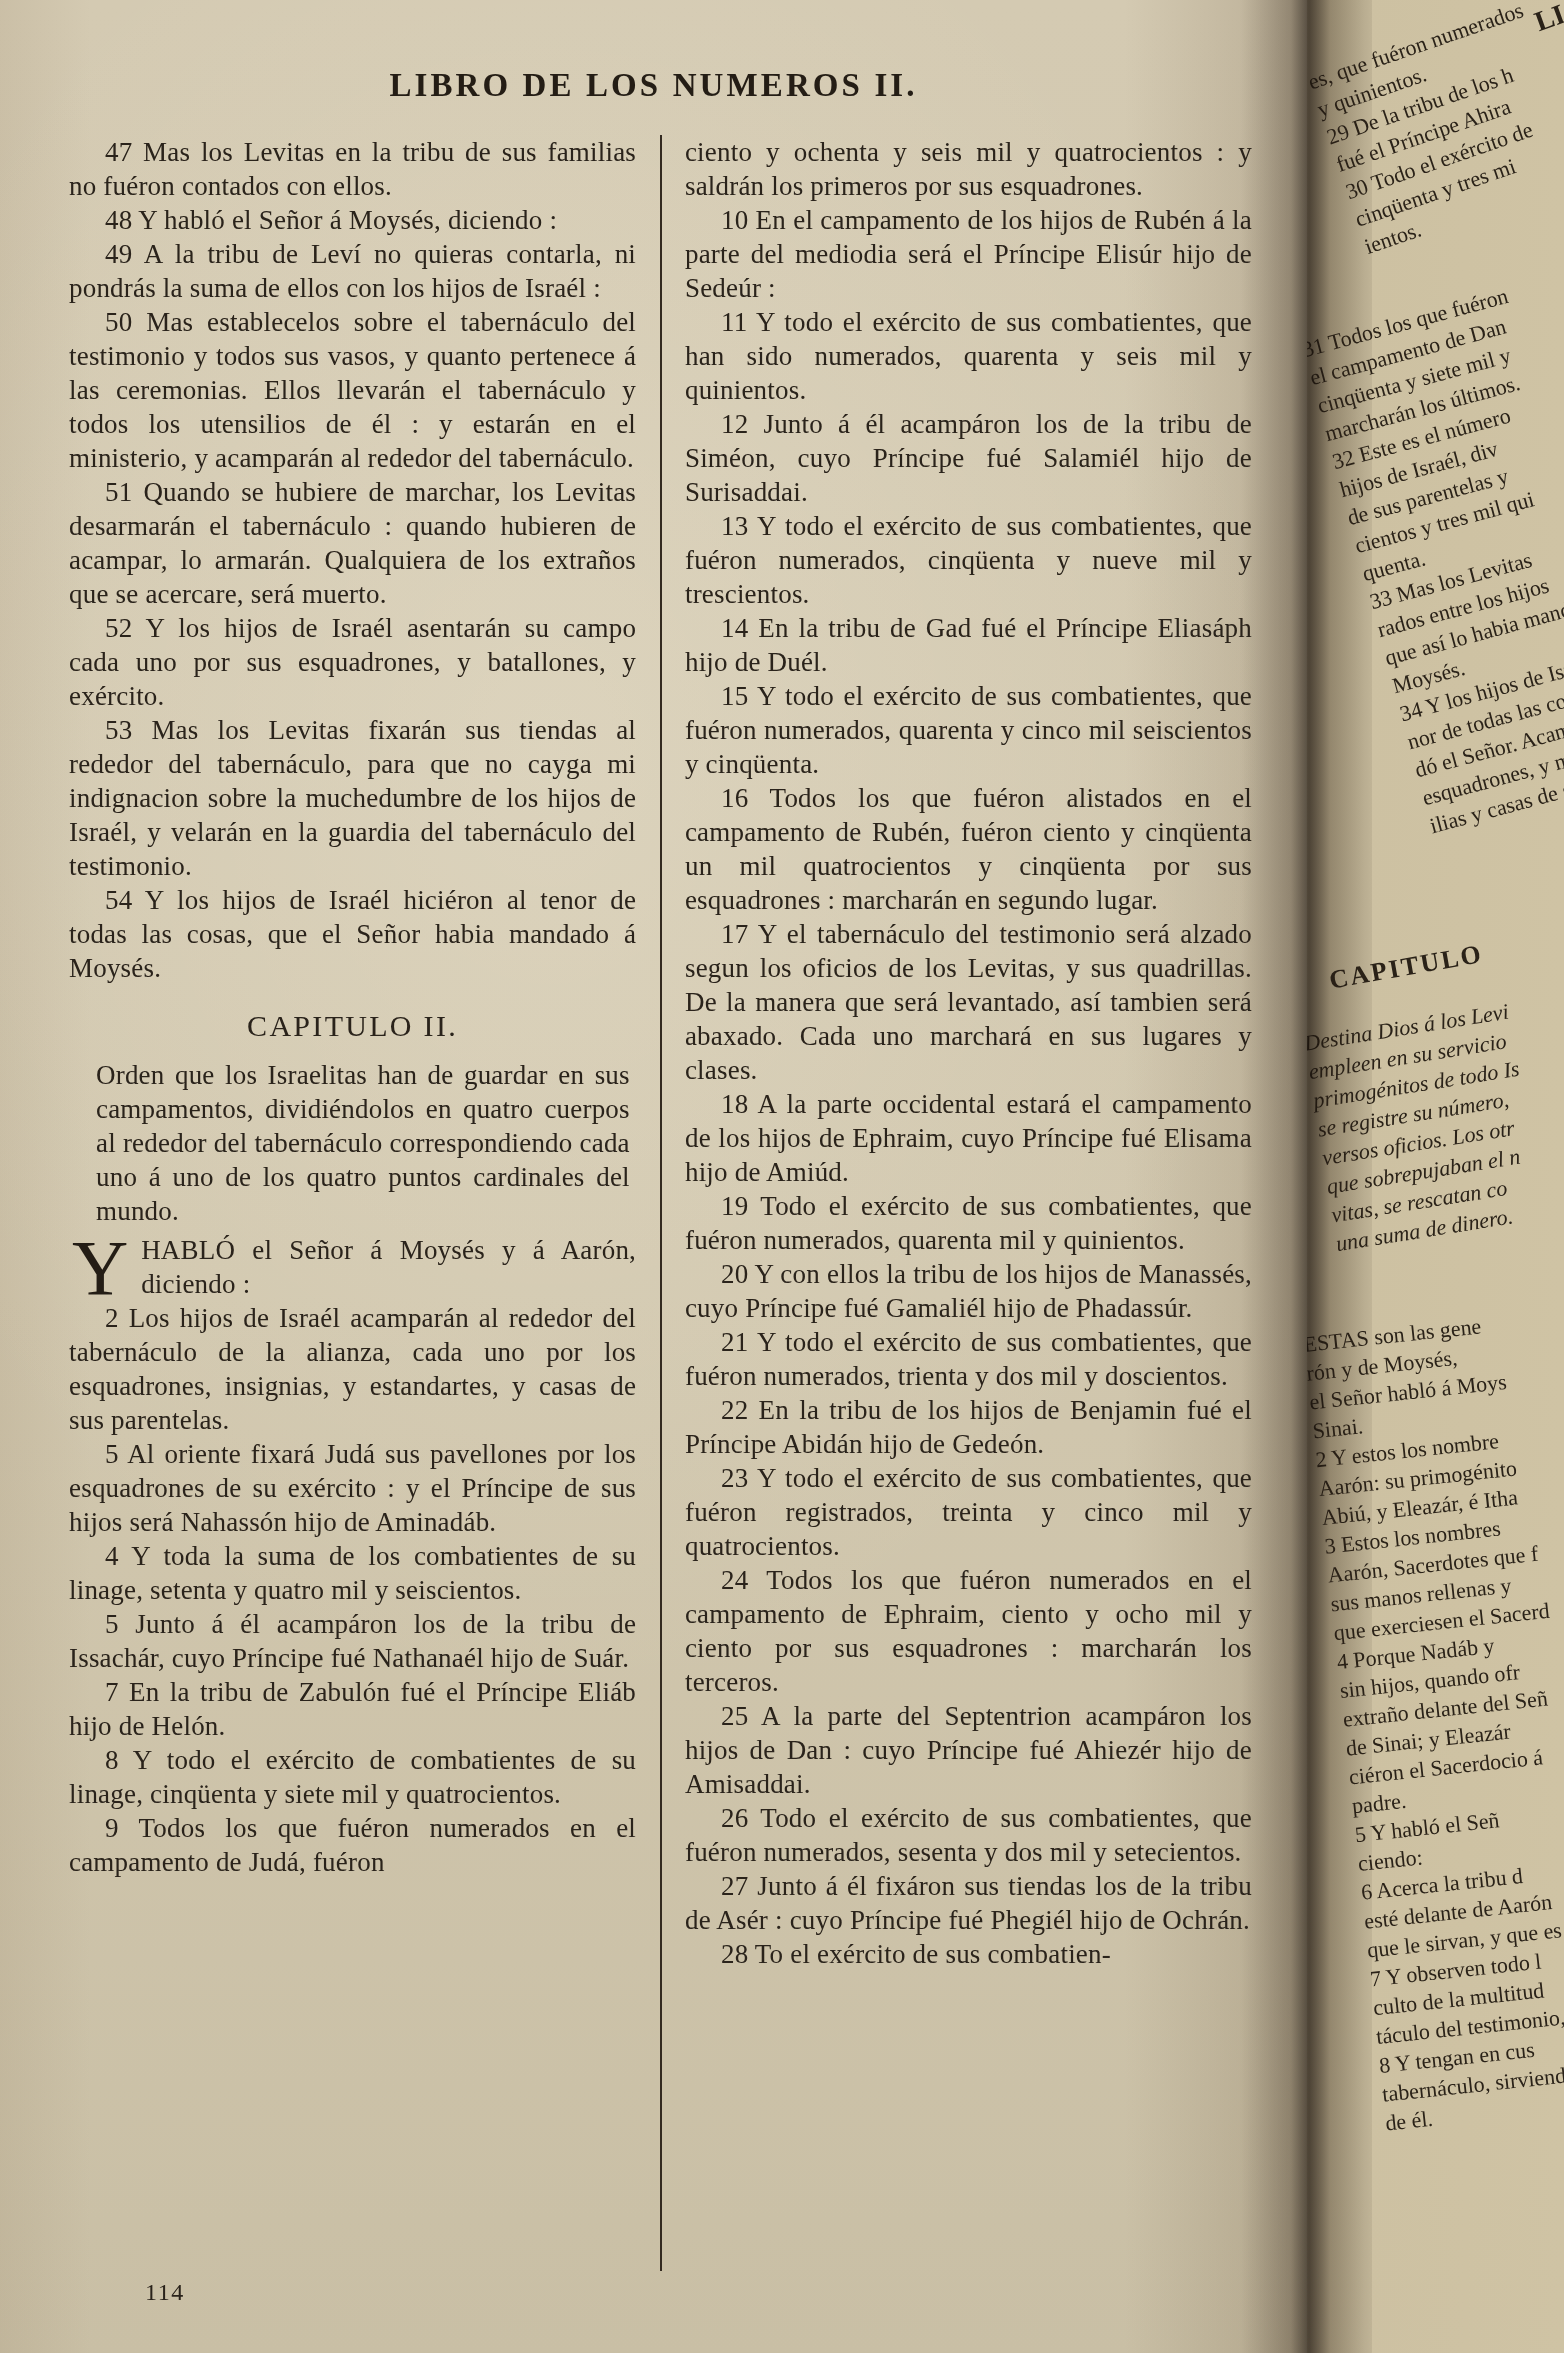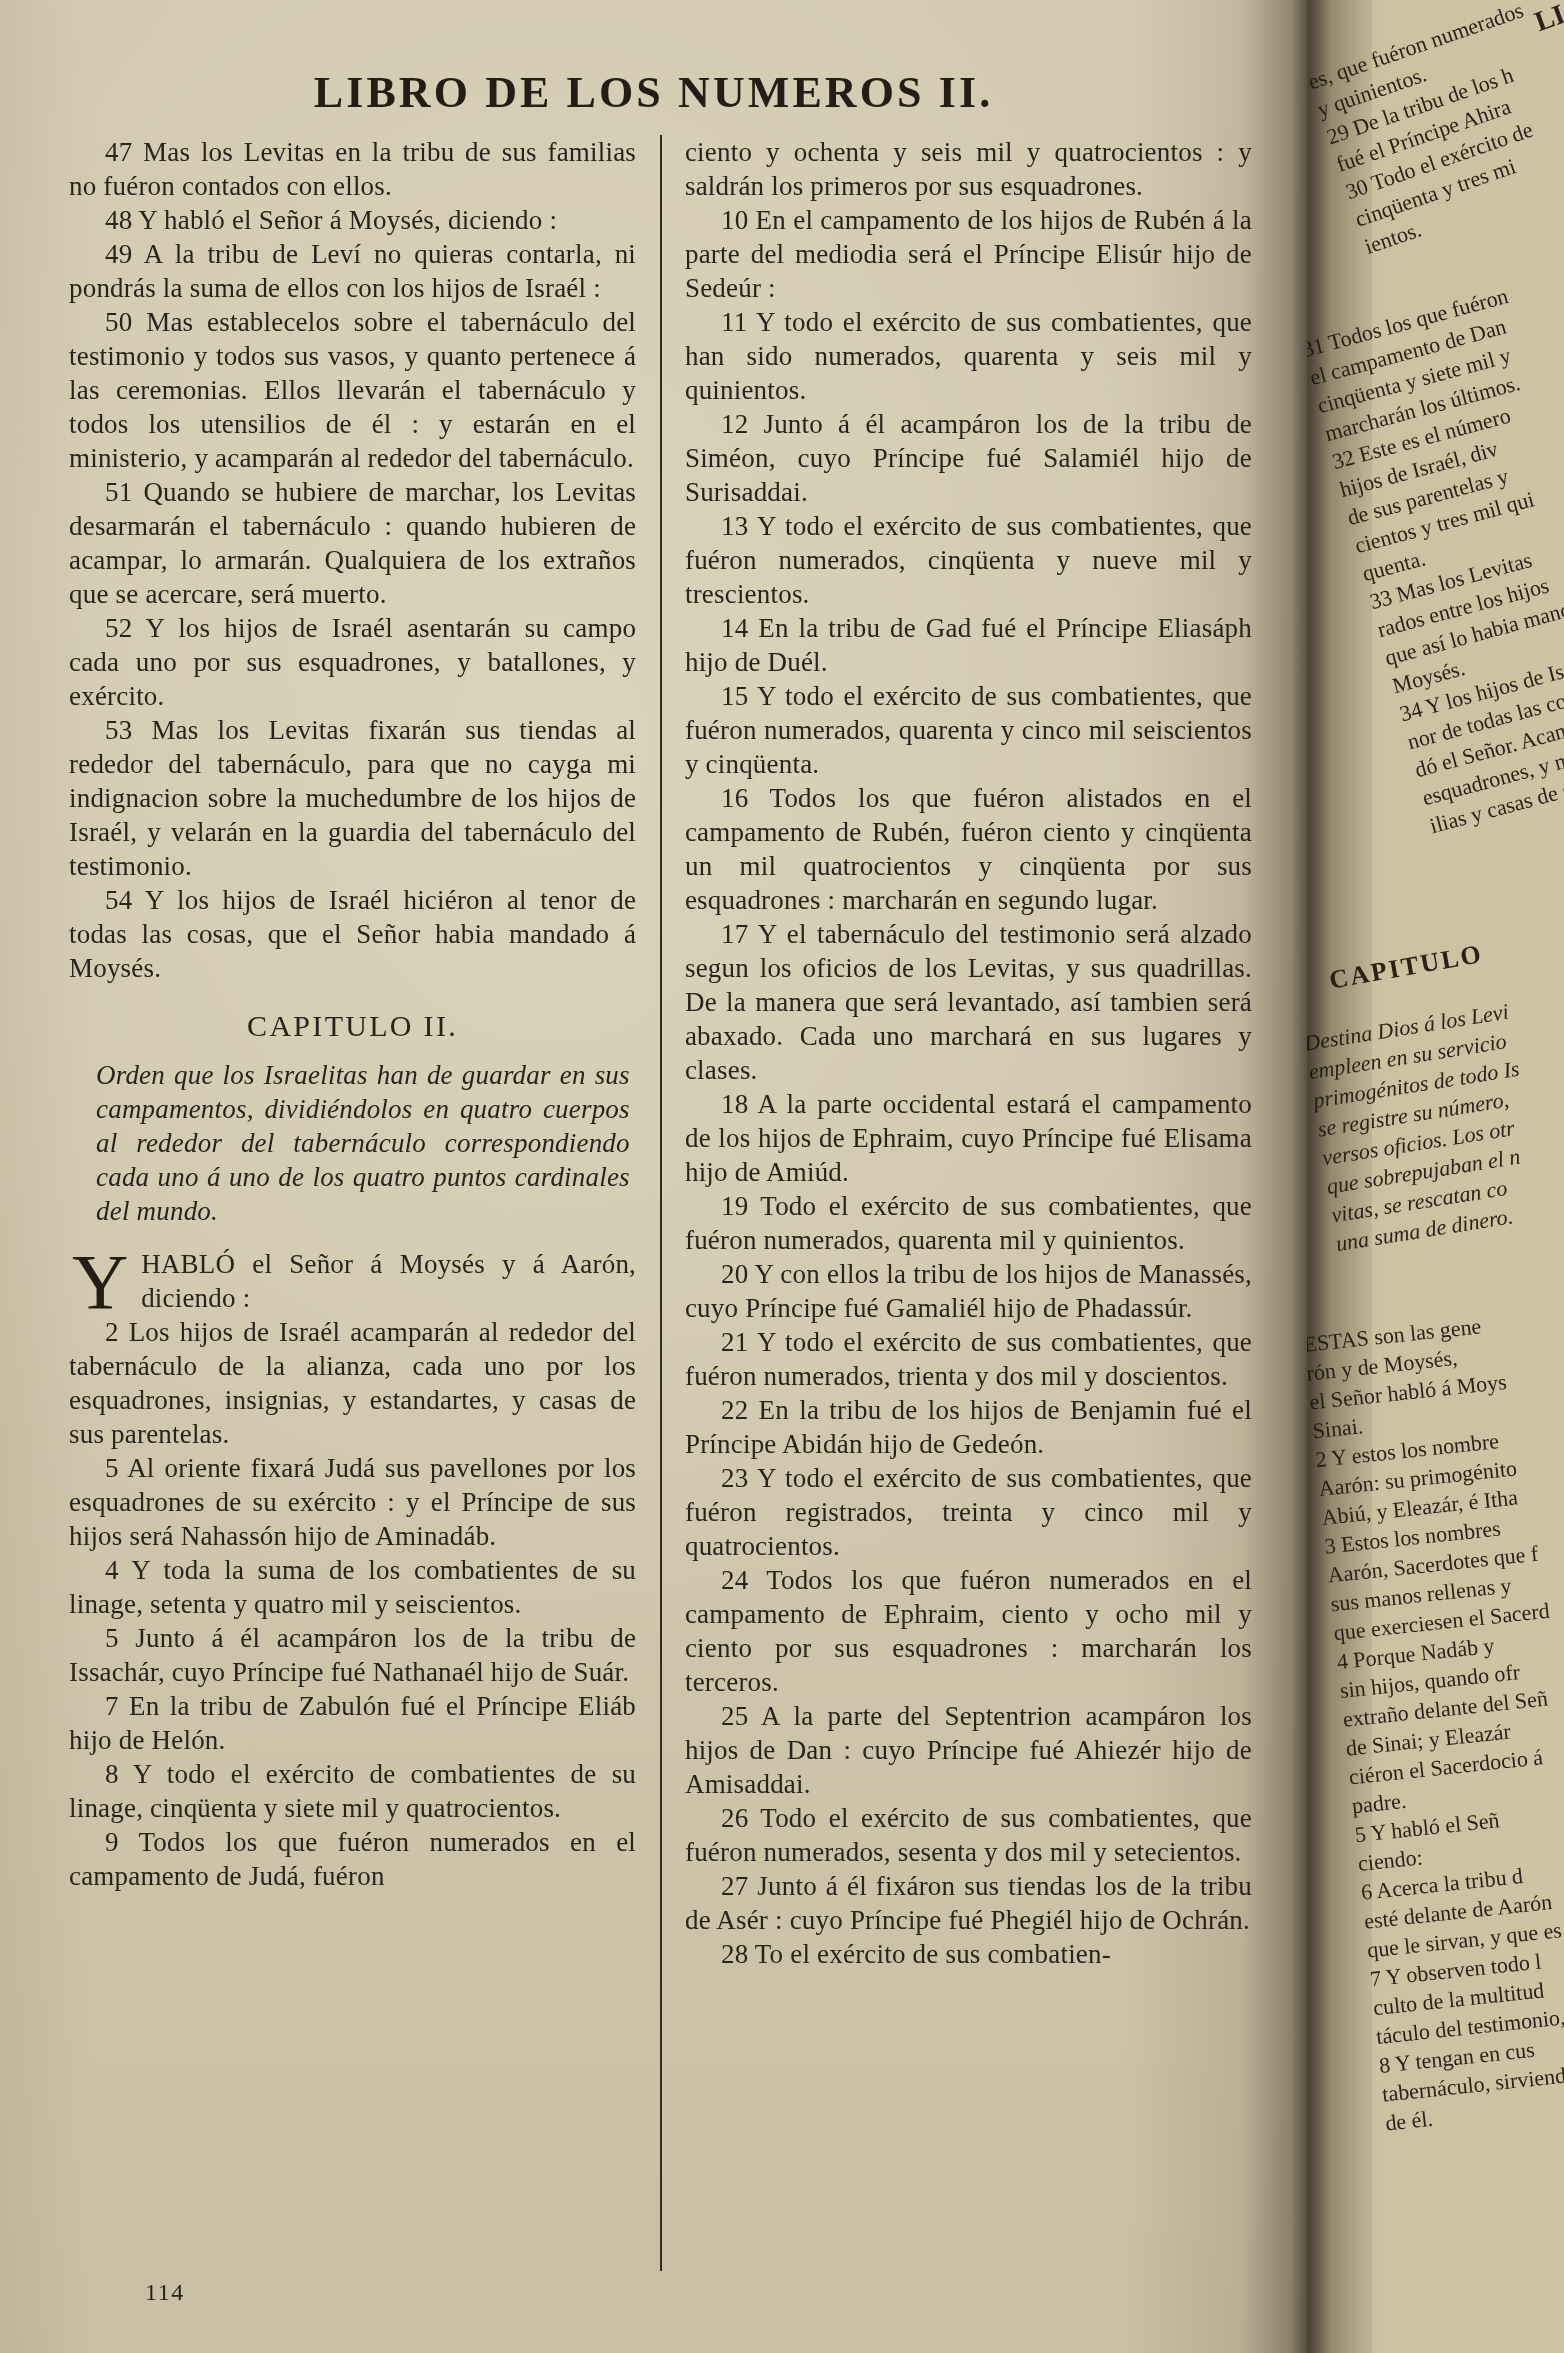--- a/index.html
+++ b/index.html
@@ -14,21 +14,21 @@
     width: 1307px; height: 2354px;
     background:
       radial-gradient(ellipse 1017px 1330px at 42% 32%, rgba(255,250,235,0.22), rgba(0,0,0,0) 72%),
       linear-gradient(to right, rgba(120,95,65,0.10), rgba(0,0,0,0) 7%, rgba(0,0,0,0) 86%, rgba(90,70,45,0.22)),
       linear-gradient(180deg, #d4cab2 0%, #d1c7ae 55%, #c9bfa5 100%);
     color: #29221a;
   }
   .page-header {
     position: absolute; top: 67px; left: 0; width: 1307px;
     text-align: center;
-    font-size: 44px; letter-spacing: 3.1px;
+    font-size: 33px; letter-spacing: 3.1px;
     color: #241d15;
     font-weight: bold;
   }
   .columns {
     position: absolute; top: 135px; left: 69px;
     width: 1183px; height: 2136px;
     display: flex;
     gap: 8px;
   }
   .col {
@@ -45,24 +45,23 @@
     margin: 0 15px 0 15.6px;
   }
   .verse { margin: 0; text-indent: 36px; }
   .cont  { text-indent: 0; }
   .chapter-heading {
     margin: 23.5px 0 15.6px 0;
     text-align: center; text-indent: 0;
     font-size: 30px; letter-spacing: 2.3px;
   }
   .summary {
-    margin: 0 0 19px 0;
+    margin: 0 0 5px 0;
     padding: 0 6.3px 0 27px;
     text-indent: 0;
-    font-style: italic;
   }
   .verse1 { text-indent: 0; }
   .dropcap {
     float: left;
     font-size: 78px; line-height: 64px;
     padding: 3.1px 12.5px 0 3.1px;
     color: #241d15;
   }
   .page-number {
     position: absolute; left: 145px; top: 2279px;

